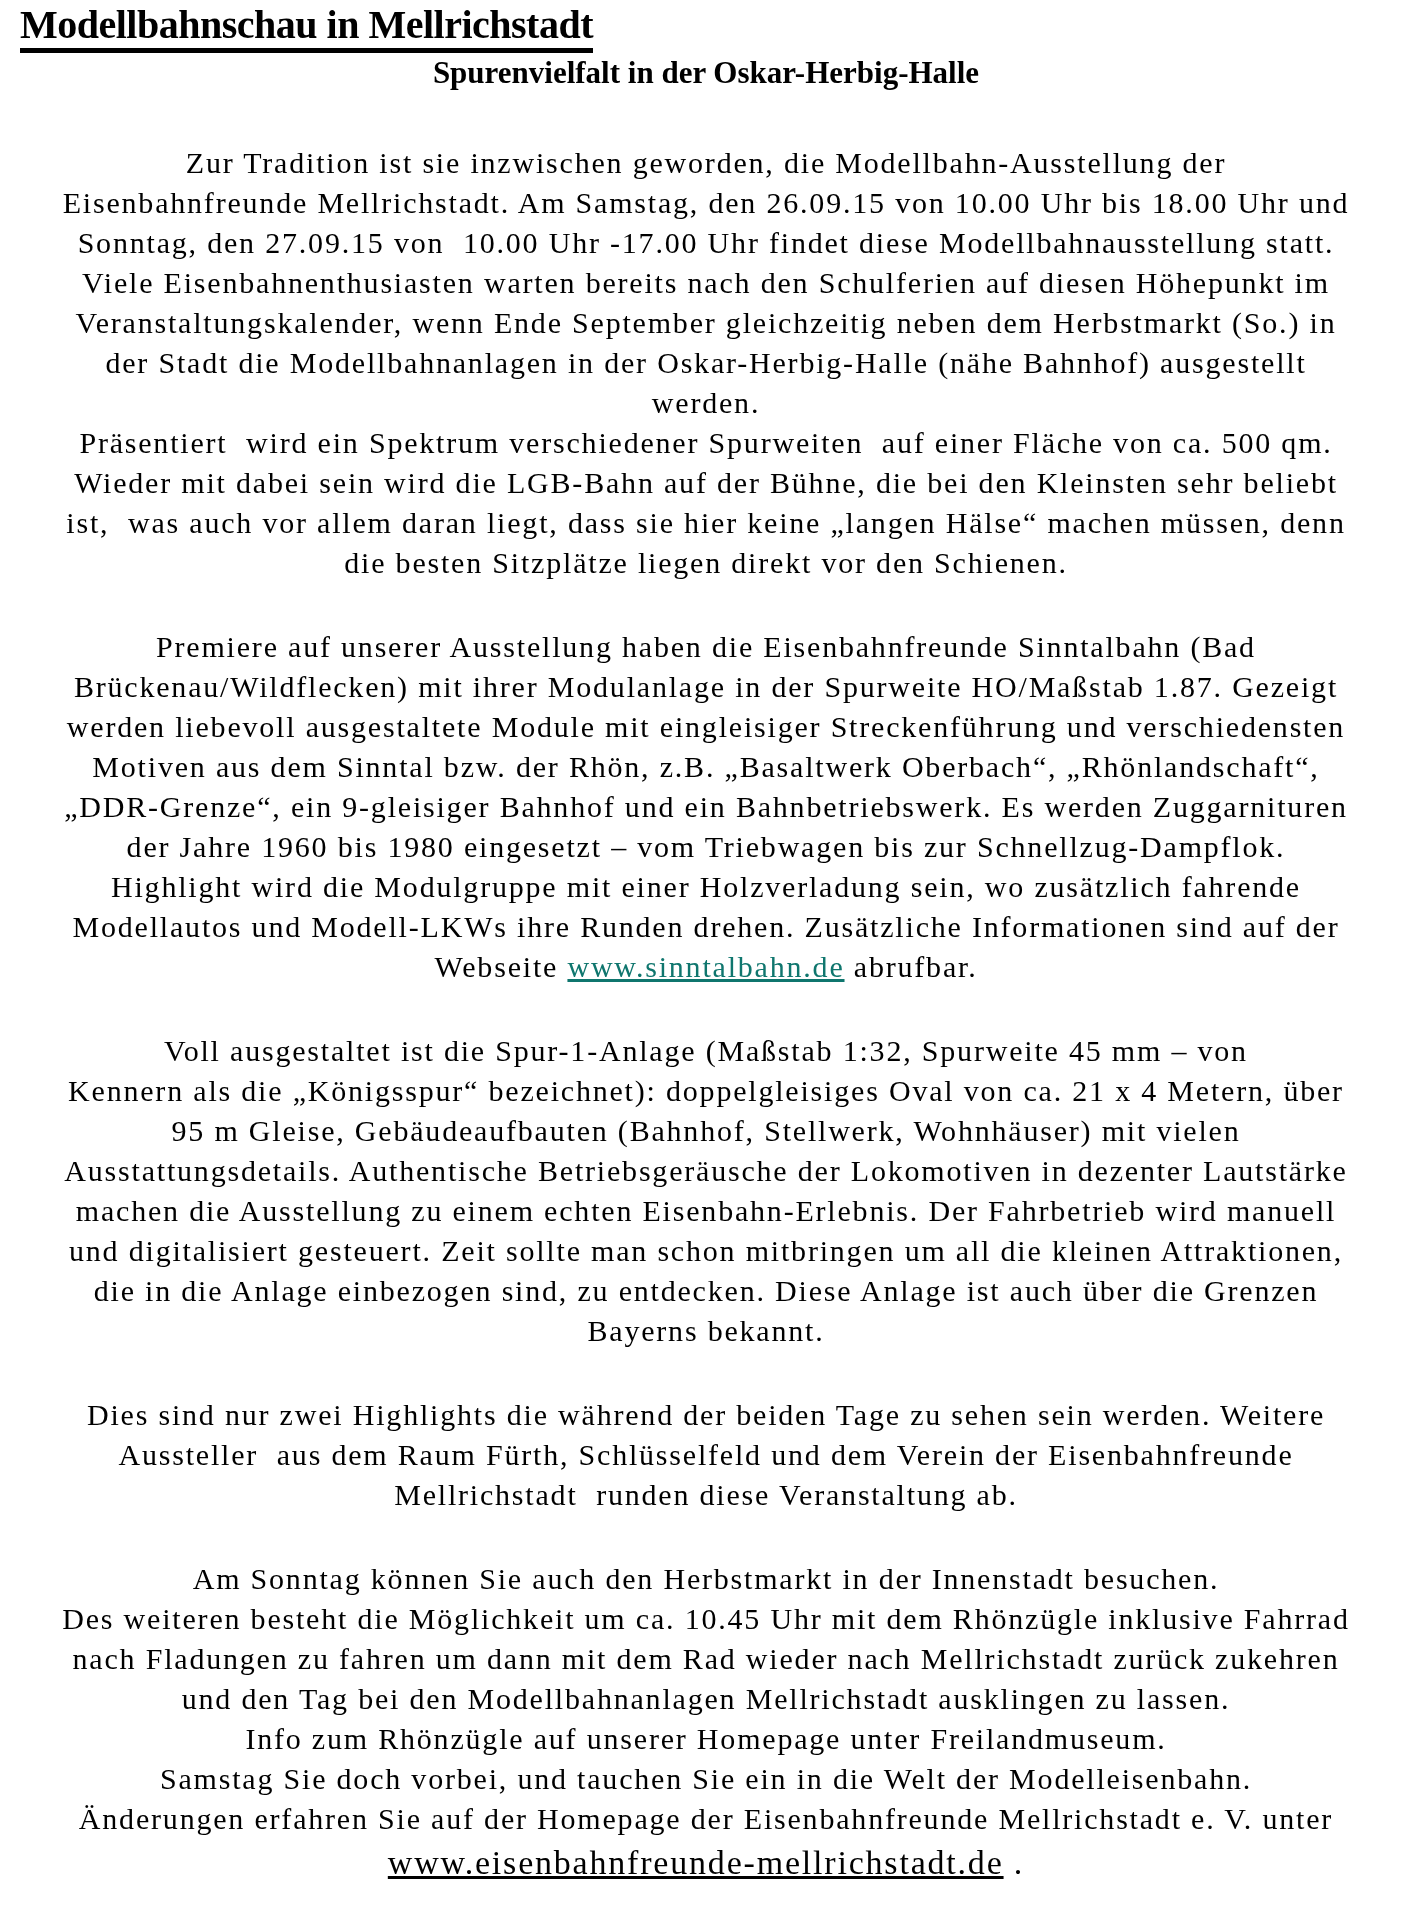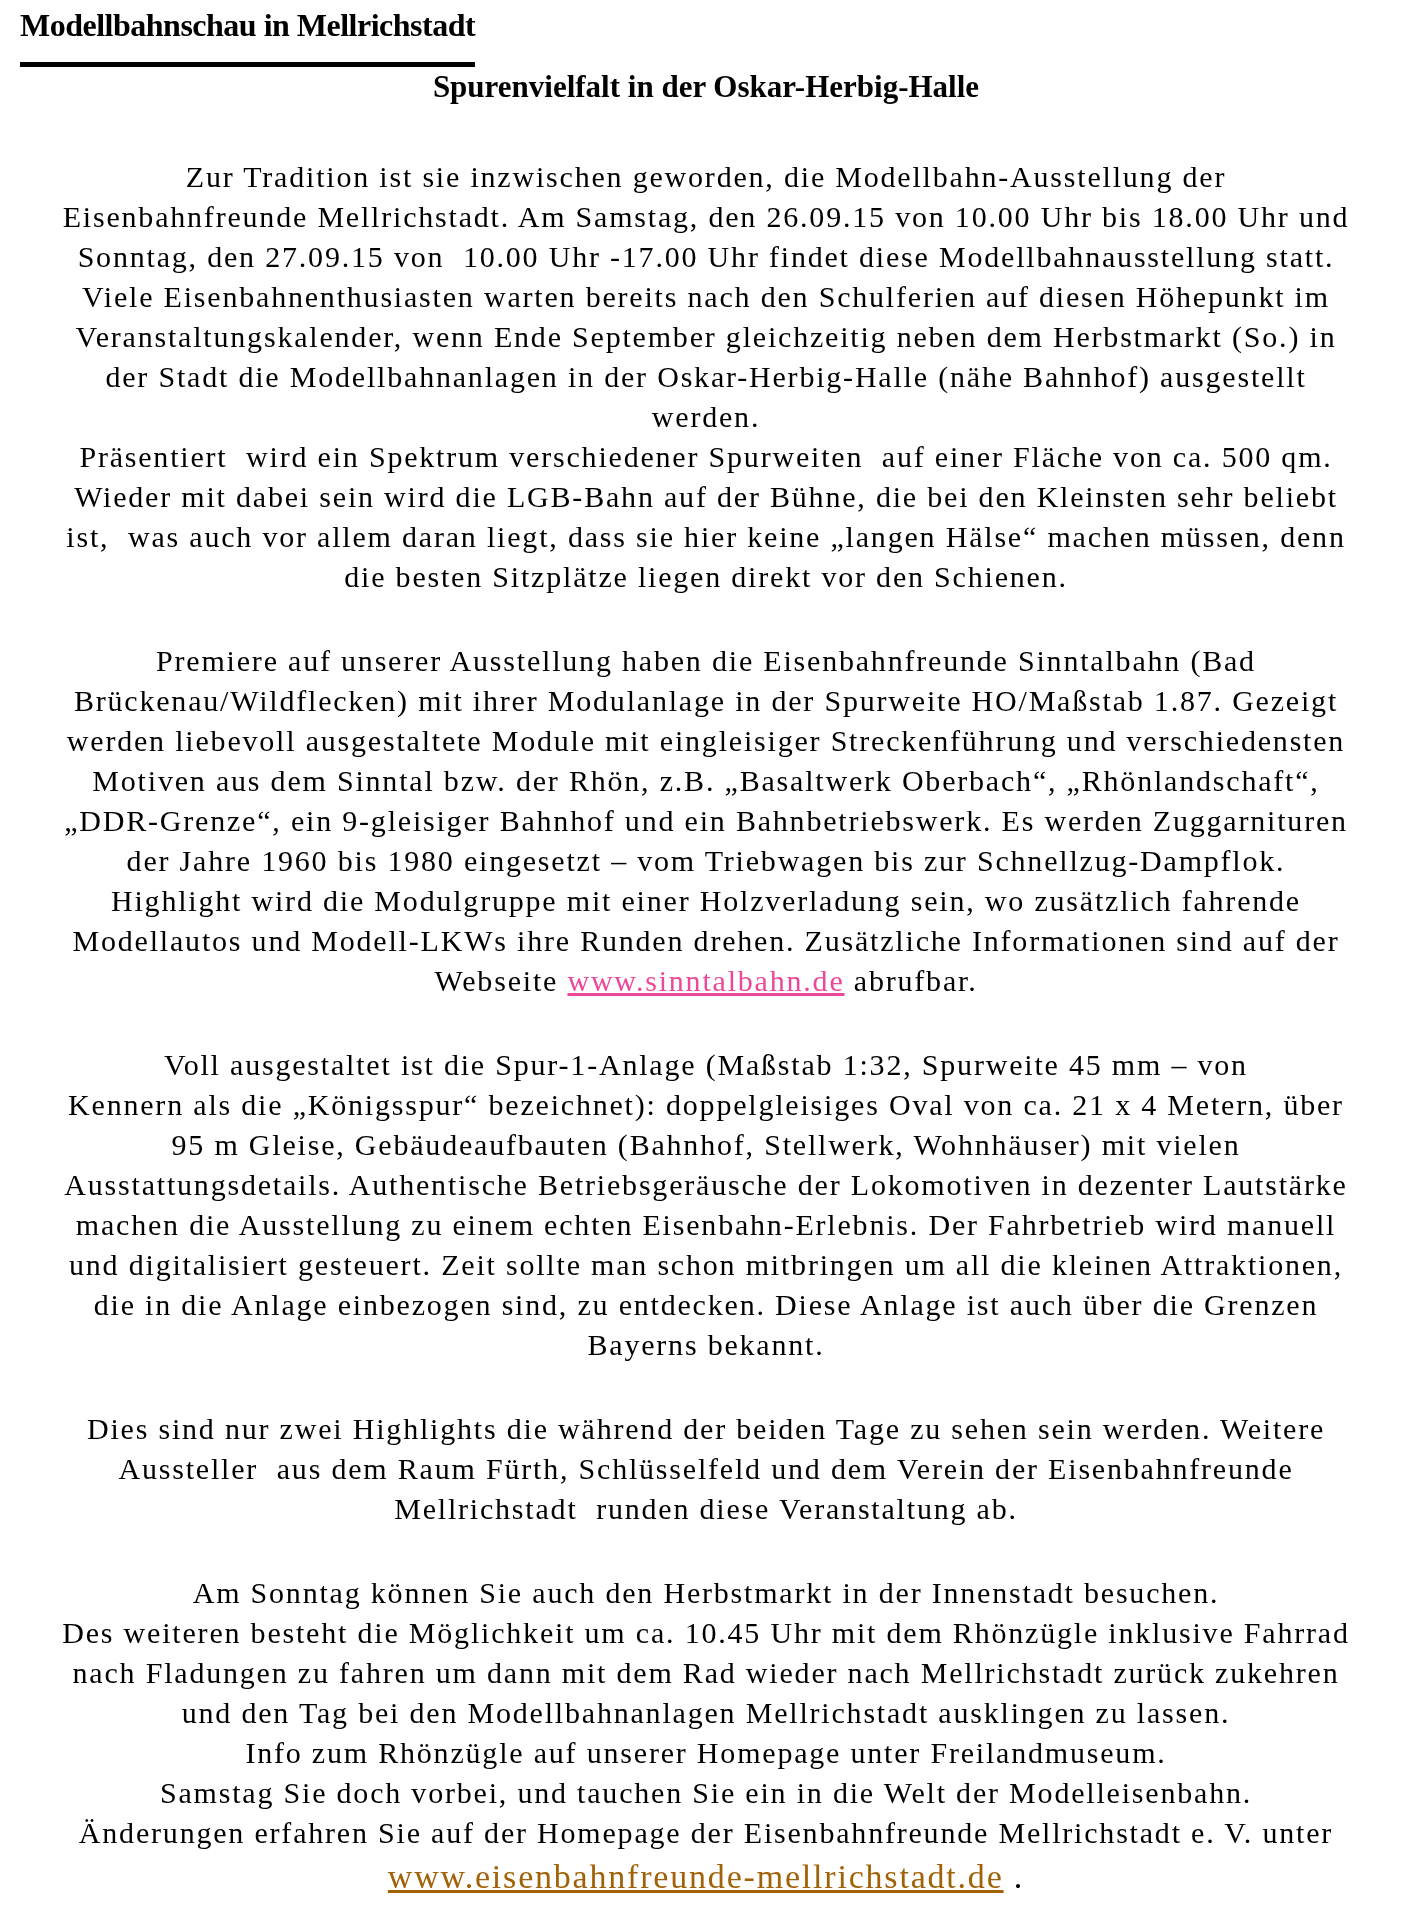--- a/index.html
+++ b/index.html
@@ -13,27 +13,27 @@
     overflow: hidden;
     color: #000000;
     font-family: "Liberation Serif", "DejaVu Serif", serif;
   }
   .page {
     padding: 4px 10px 0 20px;
     width: 1372px;
   }
   .doc-title {
     display: inline-block;
-    font-size: 32px;
+    font-size: 40px;
     line-height: 42px;
     font-weight: bold;
     letter-spacing: -0.5px;
     white-space: pre;
     border-bottom: 5px solid #000000;
-    padding-bottom: 16px;
+    padding-bottom: 2px;
   }
   .doc-subtitle {
     font-size: 31px;
     line-height: 36px;
     font-weight: bold;
     white-space: pre;
     margin-top: 2px;
     text-align: center;
   }
   .body-text {
@@ -47,21 +47,21 @@
     font-size: 30px;
     line-height: 40px;
     letter-spacing: 1.8px;
     white-space: pre;
   }
   .line.large {
     font-size: 34px;
     line-height: 48px;
   }
   a.link-black {
-    color: #ec4899;
+    color: #0f766e;
     text-decoration: underline;
     cursor: pointer;
   }
   a.link-blue {
     color: #0000EE;
     text-decoration: underline;
     cursor: pointer;
   }
 </style>
 </head>
@@ -111,16 +111,16 @@
         <div class="line"><span>Mellrichstadt  runden diese Veranstaltung ab.</span></div>
       </div>
       <div class="para">
         <div class="line"><span>Am Sonntag können Sie auch den Herbstmarkt in der Innenstadt besuchen.</span></div>
         <div class="line"><span>Des weiteren besteht die Möglichkeit um ca. 10.45 Uhr mit dem Rhönzügle inklusive Fahrrad</span></div>
         <div class="line"><span>nach Fladungen zu fahren um dann mit dem Rad wieder nach Mellrichstadt zurück zukehren</span></div>
         <div class="line"><span>und den Tag bei den Modellbahnanlagen Mellrichstadt ausklingen zu lassen.</span></div>
         <div class="line"><span>Info zum Rhönzügle auf unserer Homepage unter Freilandmuseum.</span></div>
         <div class="line"><span>Samstag Sie doch vorbei, und tauchen Sie ein in die Welt der Modelleisenbahn.</span></div>
         <div class="line"><span>Änderungen erfahren Sie auf der Homepage der Eisenbahnfreunde Mellrichstadt e. V. unter</span></div>
-        <div class="line large"><a class="link-blue" style="color: #a16207;">www.eisenbahnfreunde-mellrichstadt.de</a><span> .</span></div>
+        <div class="line large"><a class="link-blue" style="color: #000000;">www.eisenbahnfreunde-mellrichstadt.de</a><span> .</span></div>
       </div>
     </div>
 </div>
 
 </body></html>

